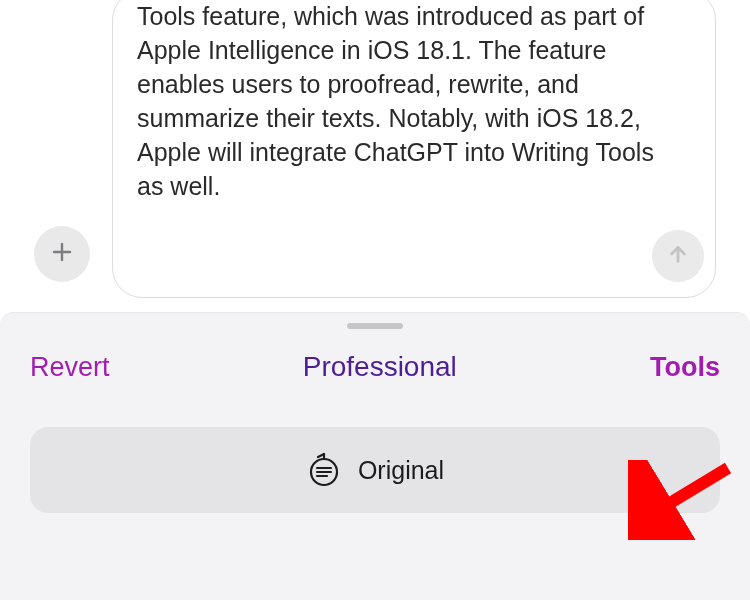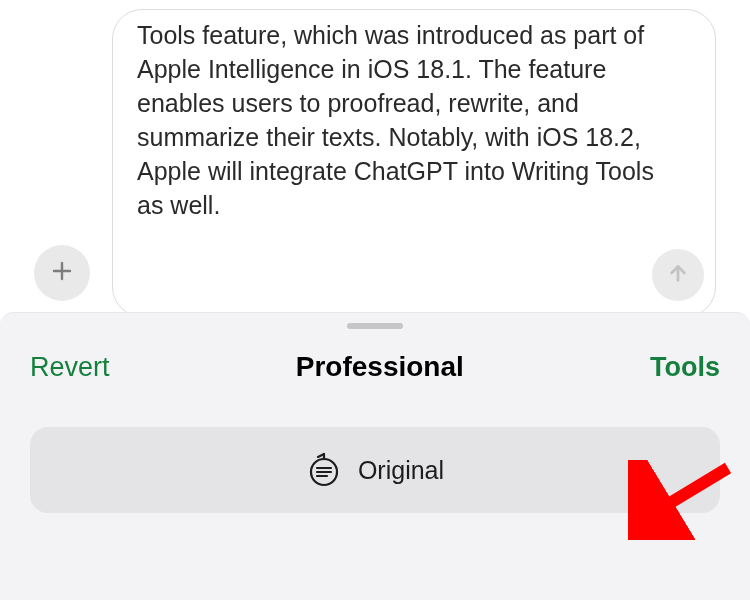--- a/index.html
+++ b/index.html
@@ -7,21 +7,20 @@
     body {
       font-family: -apple-system, BlinkMacSystemFont, "Helvetica Neue", sans-serif;
       background: #ffffff;
       position: relative;
     }
 
     .compose-area {
       position: relative;
       height: 312px;
       padding: 0 10px;
-      margin-top: 19px;
     }
 
     .text-box {
       position: absolute;
       left: 112px;
       right: 34px;
       top: -10px;
       bottom: 14px;
       border: 1px solid #dcdcdc;
       border-radius: 30px;
@@ -81,29 +80,29 @@
 
     .panel-header {
       display: flex;
       align-items: center;
       justify-content: space-between;
       padding: 22px 30px 0;
     }
 
     .hdr-left, .hdr-right {
       font-size: 27px;
-      color: #15803d;
+      color: #a21caf;
       font-weight: 400;
     }
     .hdr-right { font-weight: 600; }
 
     .hdr-title {
       font-size: 28px;
-      font-weight: 700;
-      color: #000000;
+      font-weight: 400;
+      color: #4c1d95;
     }
 
     .panel-buttons {
       display: flex;
       gap: 22px;
       padding: 44px 30px 0;
       text-align: right;
     }
 
     .pill-btn {

